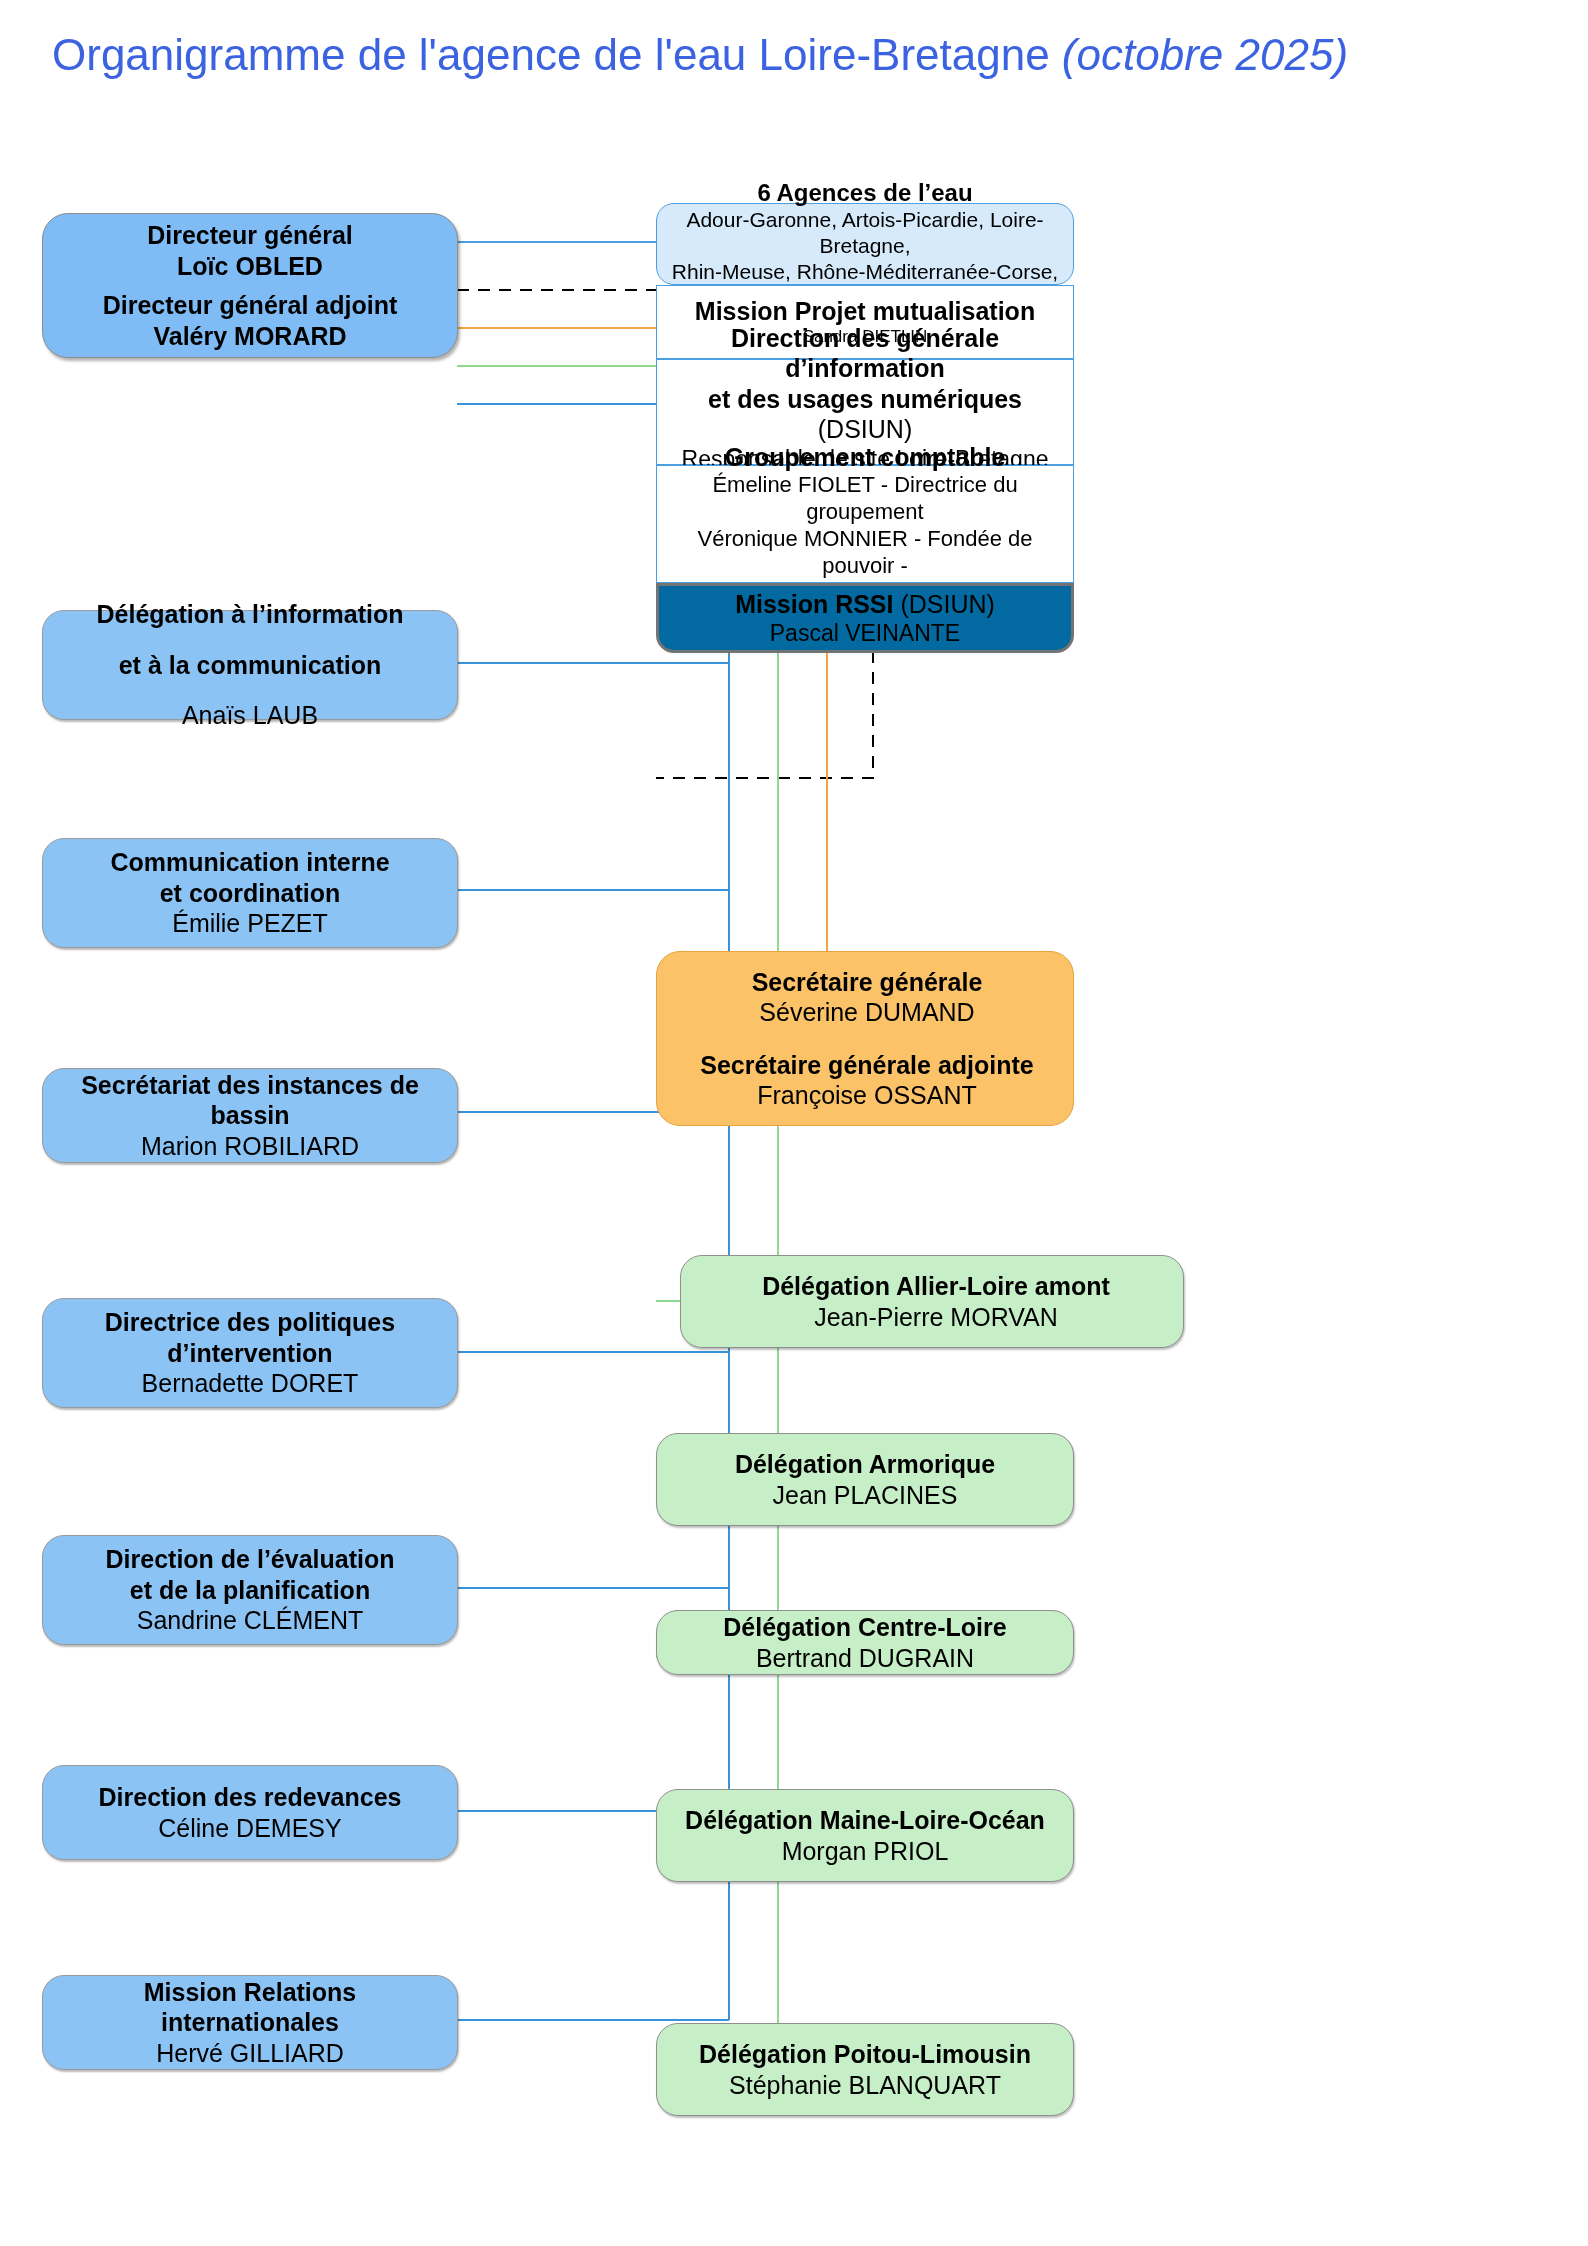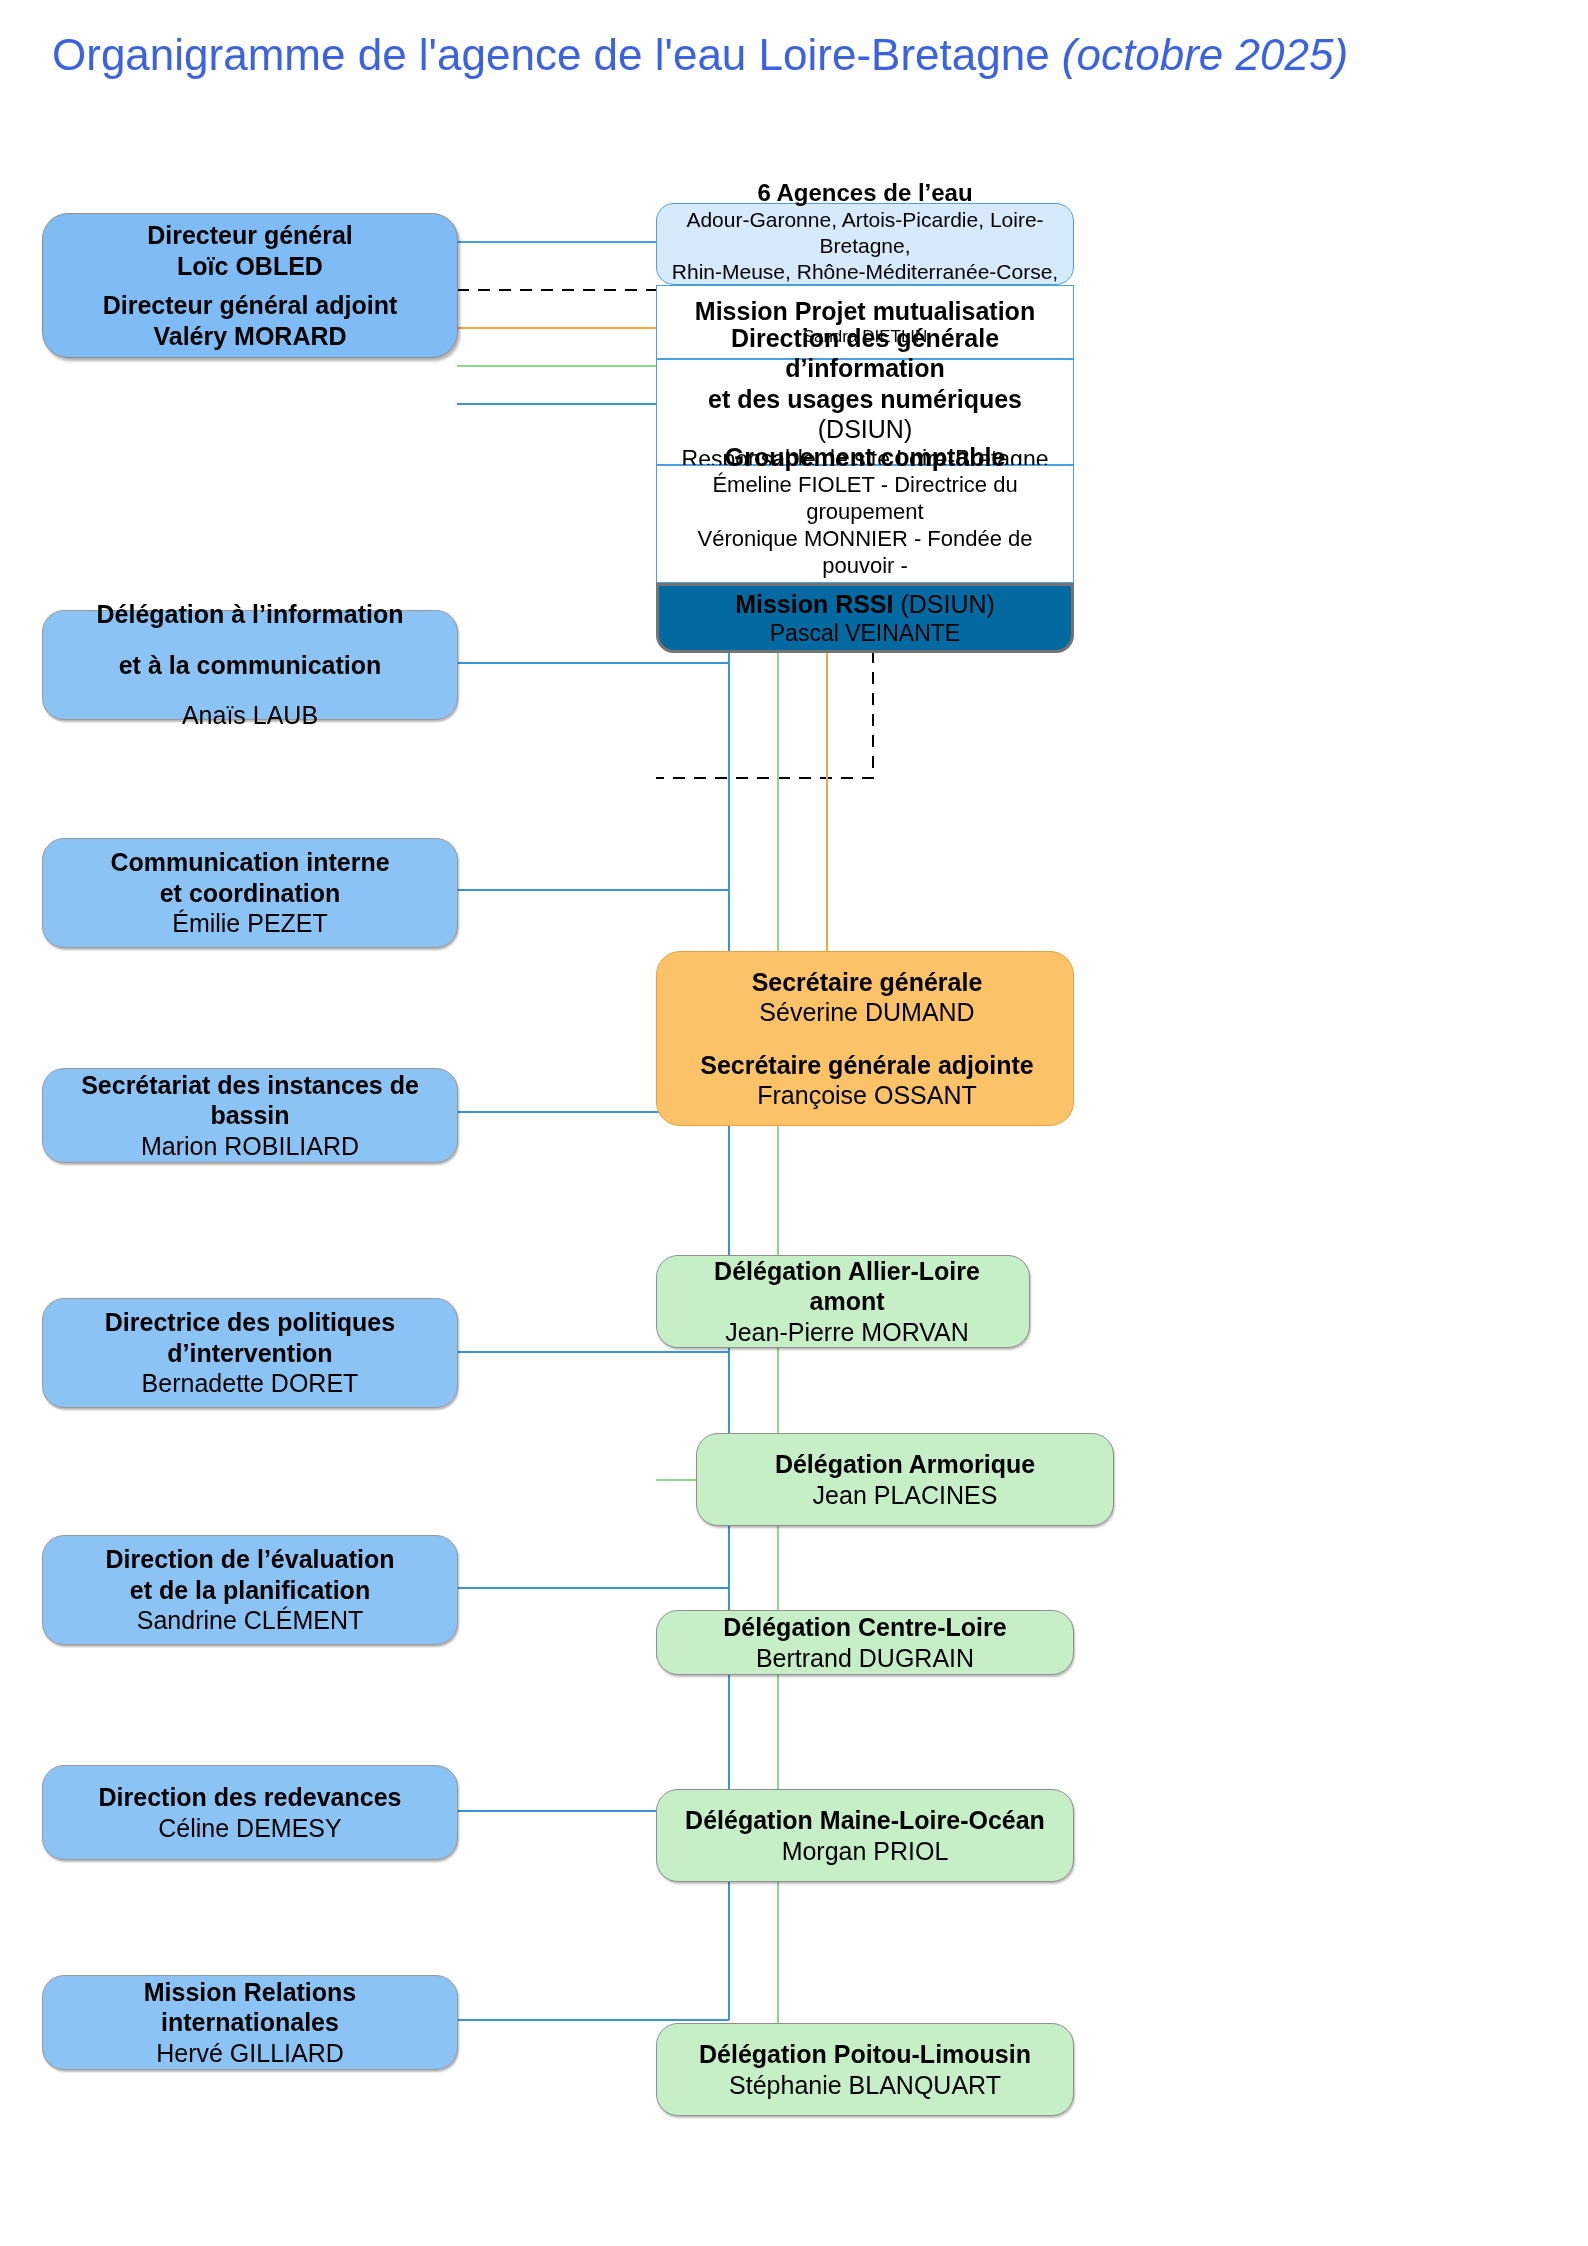--- a/index.html
+++ b/index.html
@@ -209,26 +209,26 @@
   </div>
 
   <div class="node orange" style="left: 656px; top: 951px; width: 418px; height: 175px; padding-left: 18px;">
     <div class="t1">Secrétaire générale</div>
     <div class="t2">Séverine DUMAND</div>
     <div class="gap"></div>
     <div class="t1">Secrétaire générale adjointe</div>
     <div class="t2">Françoise OSSANT</div>
   </div>
 
-  <div class="node green" style="left: 656px; top: 1255px; width: 374px; height: 93px; padding-left: 22px;">
+  <div class="node green" style="left: 680px; top: 1255px; width: 504px; height: 93px; padding-left: 22px;">
     <div class="t1">Délégation Allier-Loire amont</div>
     <div class="t2">Jean-Pierre MORVAN</div>
   </div>
 
-  <div class="node green" style="left: 656px; top: 1433px; width: 418px; height: 93px; margin-left: 40px;">
+  <div class="node green" style="left: 656px; top: 1433px; width: 418px; height: 93px;">
     <div class="t1">Délégation Armorique</div>
     <div class="t2">Jean PLACINES</div>
   </div>
 
   <div class="node green" style="left: 656px; top: 1610px; width: 418px; height: 65px;">
     <div class="t1">Délégation Centre-Loire</div>
     <div class="t2">Bertrand DUGRAIN</div>
   </div>
 
   <div class="node green" style="left: 656px; top: 1789px; width: 418px; height: 93px;">

